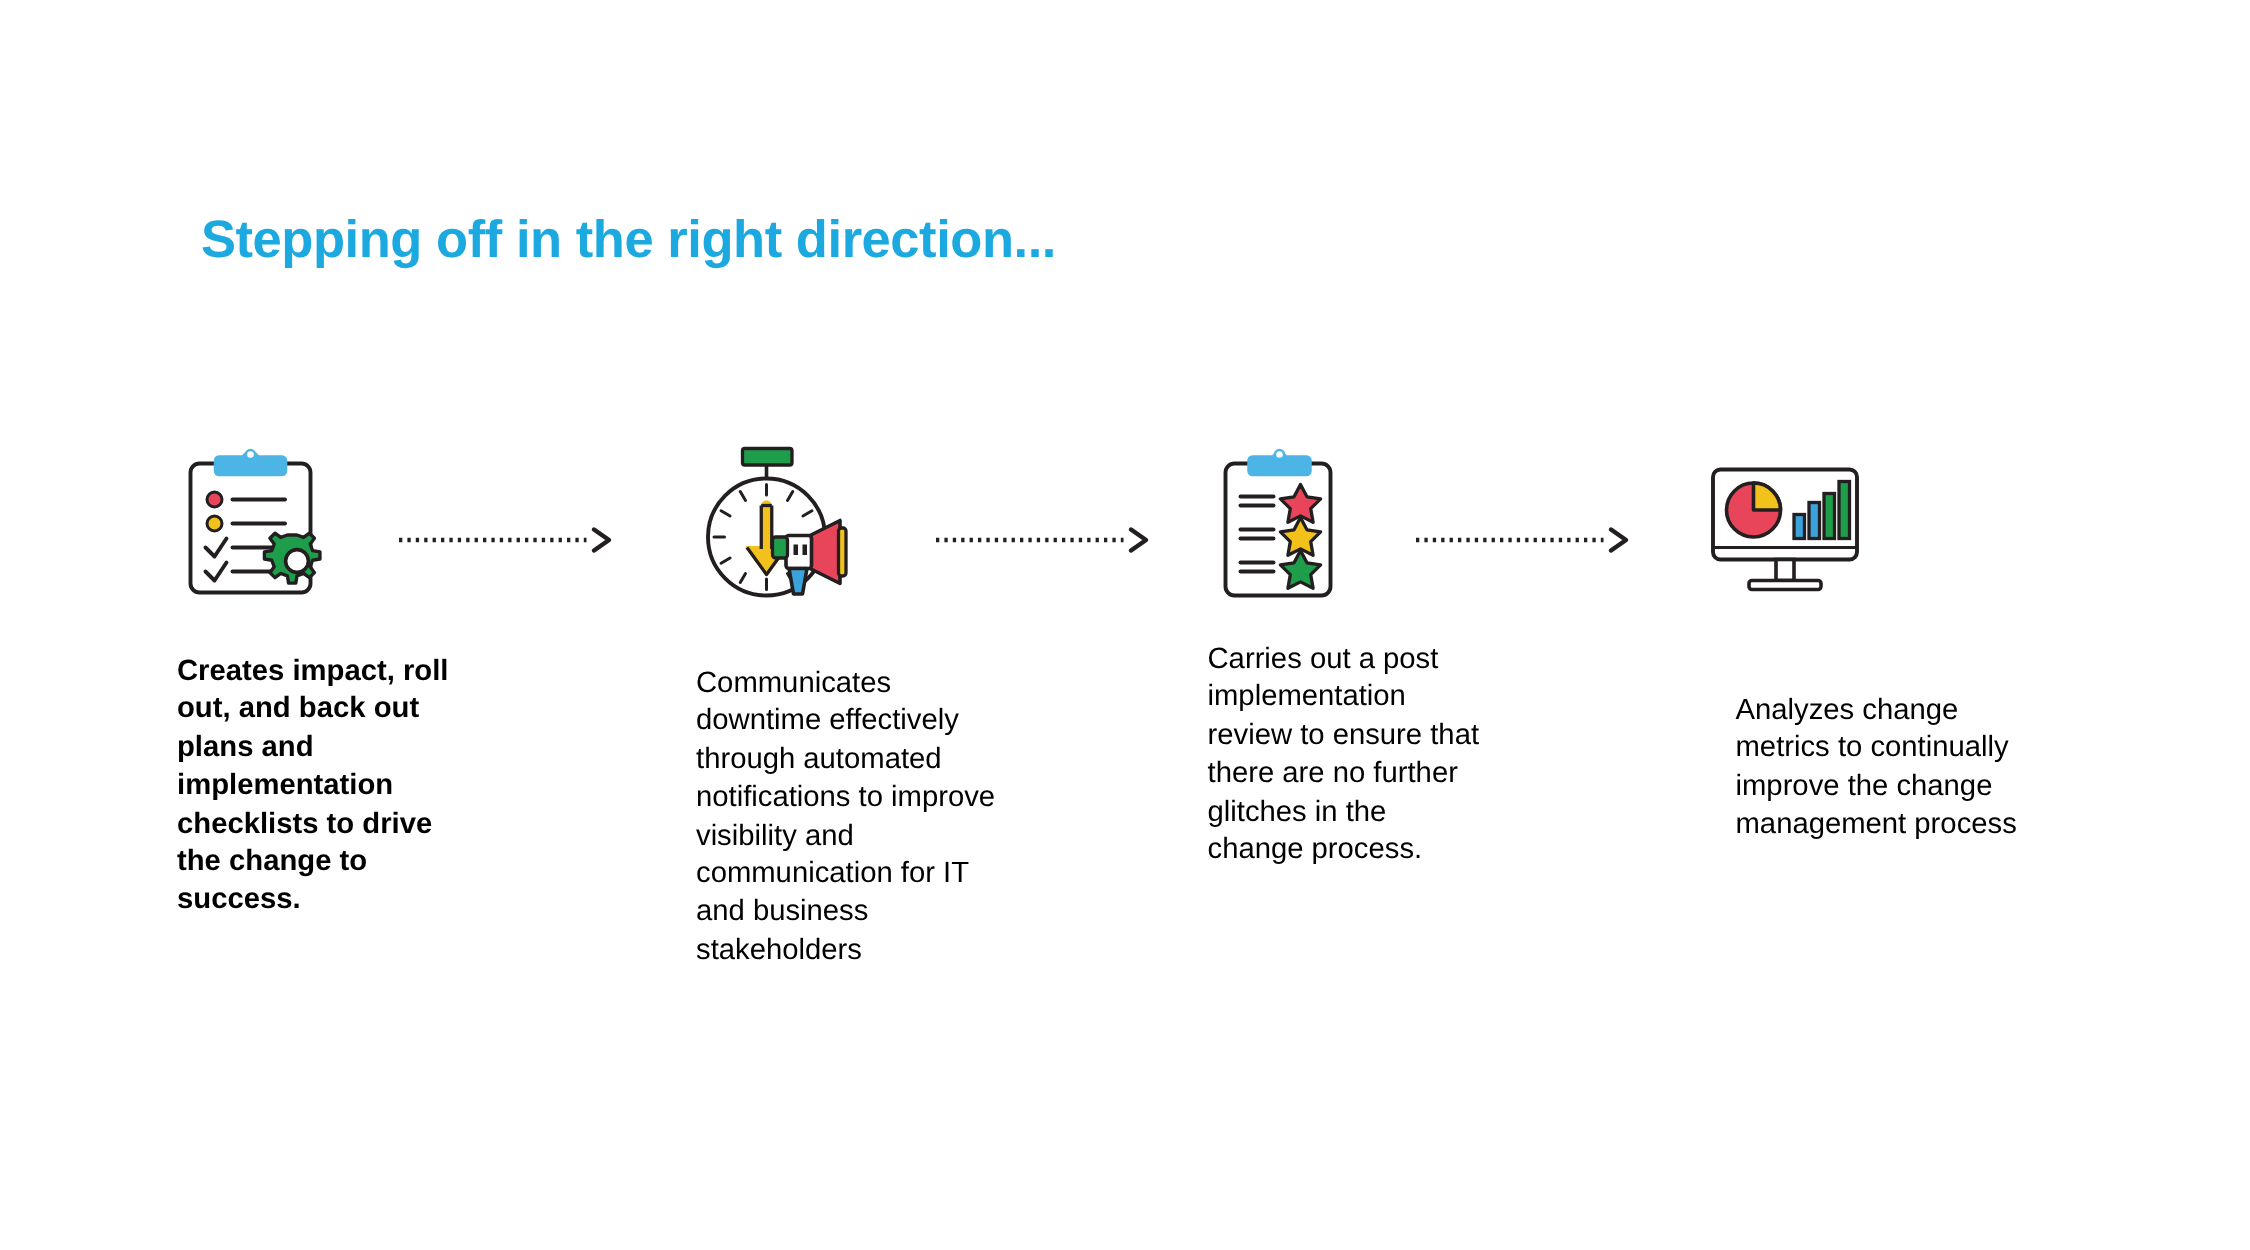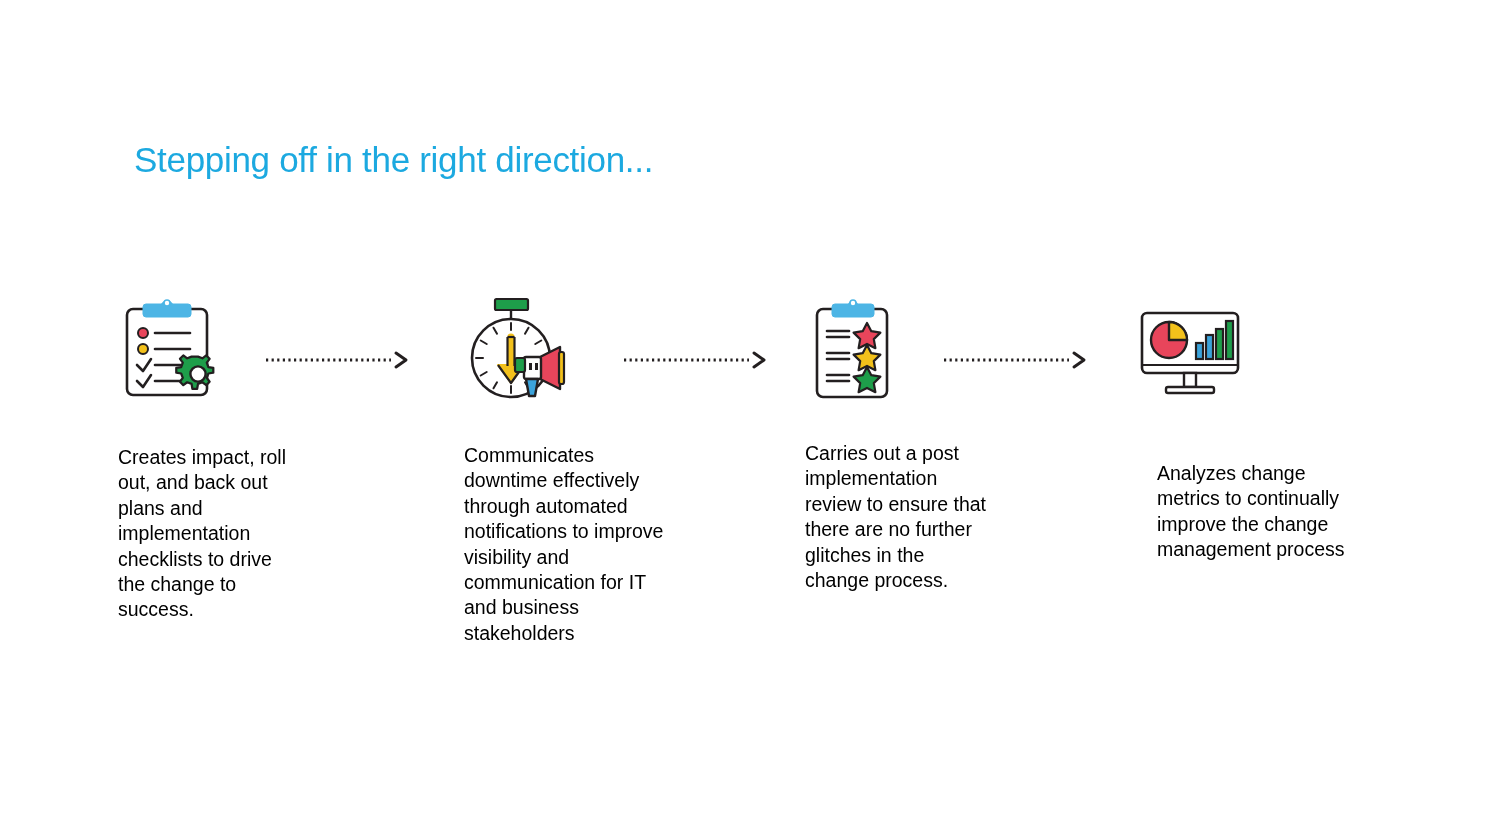--- a/index.html
+++ b/index.html
@@ -20,21 +20,21 @@
     inset: 0;
     background: #ffffff;
   }
 
   
   .slide-title {
     position: absolute;
     left: 134px;
     top: 140px;
     font-size: 35px;
-    font-weight: normal;
+    font-weight: bold;
     letter-spacing: -0.3px;
     color: #1CA9E0;
     white-space: nowrap;
   }
 
   
   .steps {
     position: absolute;
     left: 0;
     top: 295px;
@@ -56,23 +56,23 @@
     height: 120px;
     position: relative;
   }
 
   .step-text {
     font-size: 19.5px;
     line-height: 25.4px;
     color: #000000;
     white-space: pre-line;
   }
-  .step-1 .step-text { margin-top: 30px; width: 185px; }
+  .step-1 .step-text { margin-top: 20px; width: 185px; font-weight: bold; }
   .step-2 .step-text { margin-top: 28px; width: 205px; }
-  .step-3 .step-text { margin-top: 26px; width: 185px; }
+  .step-3 .step-text { margin-top: 12px; width: 185px; }
   .step-4 .step-text { margin-top: 34px; width: 195px; margin-left: 19px; }
 
   
   .connector {
     position: absolute;
     top: 350px;
     height: 20px;
   }
   .conn-1 { left: 266px; width: 145px; }
   .conn-2 { left: 624px; width: 145px; }

